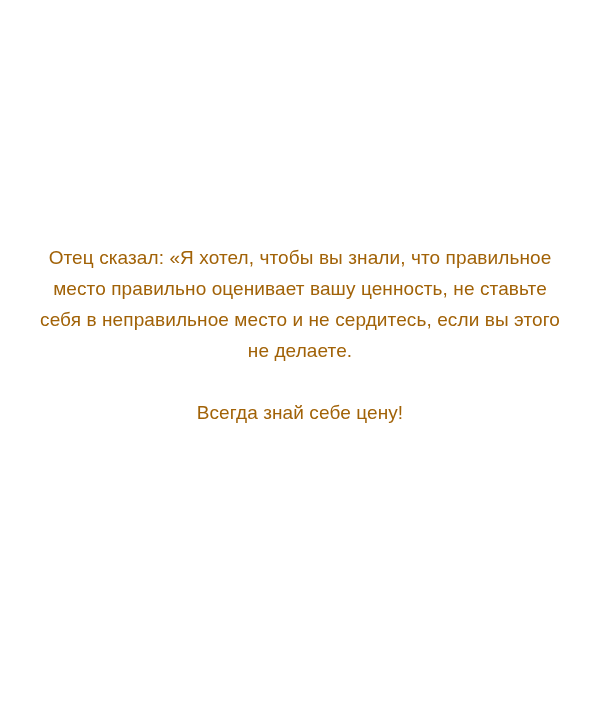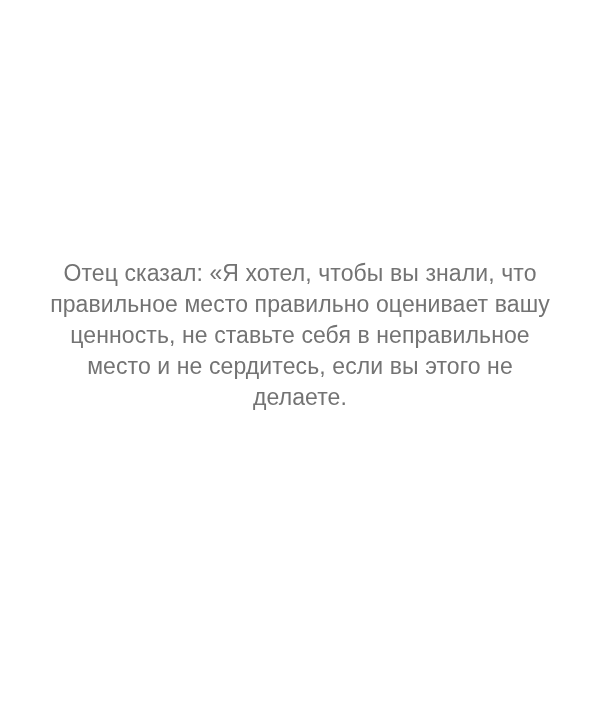--- a/index.html
+++ b/index.html
@@ -24,33 +24,34 @@
     align-items: center;
     padding: 0 28px;
   }
   .quote-block {
     width: 100%;
     max-width: 520px;
     text-align: center;
     margin-top: -42px;
   }
   .para {
-    font-size: 23px;
+    font-size: 19px;
     line-height: 31px;
-    color: #737373;
+    color: #a16207;
     letter-spacing: 0.1px;
     white-space: pre-wrap;
   }
   .para + .para {
     margin-top: 31px;
   }
   .para-last {
     margin-top: 31px;
   }
 </style>
 </head>
 <body>
 
 <div class="page">
   <div class="quote-block">
     <p class="para">Отец сказал: «Я хотел, чтобы вы знали, что правильное место правильно оценивает вашу ценность, не ставьте себя в неправильное место и не сердитесь, если вы этого не делаете.</p>
+    <p class="para para-last">Всегда знай себе цену!</p>
   </div>
 </div>
 
 </body></html>

